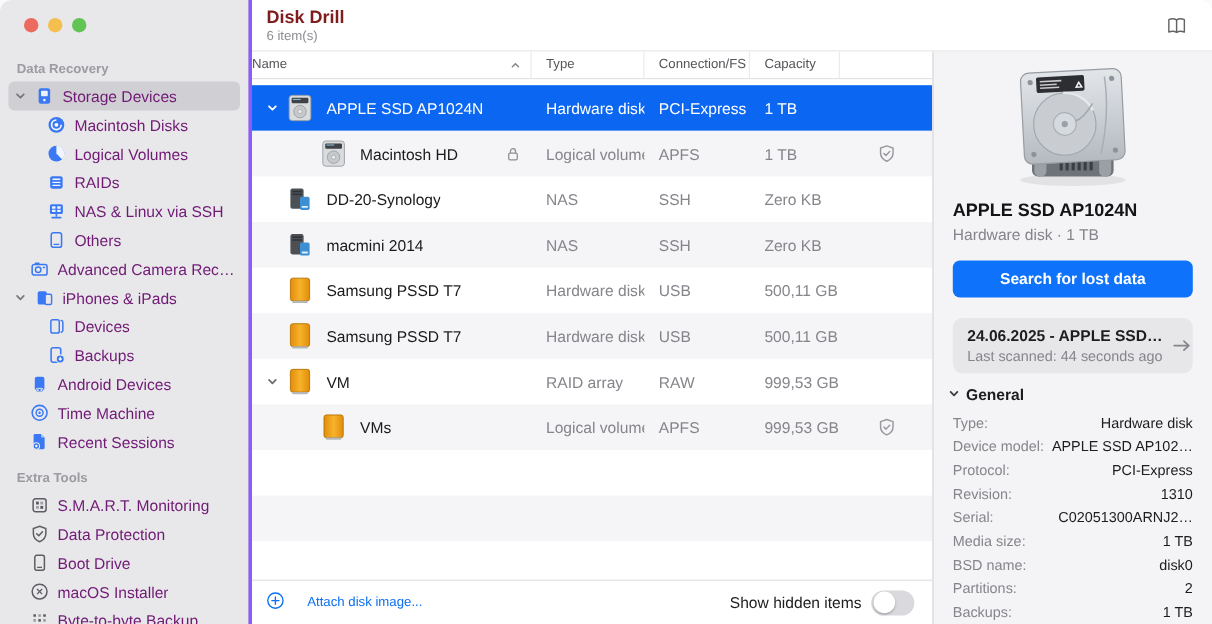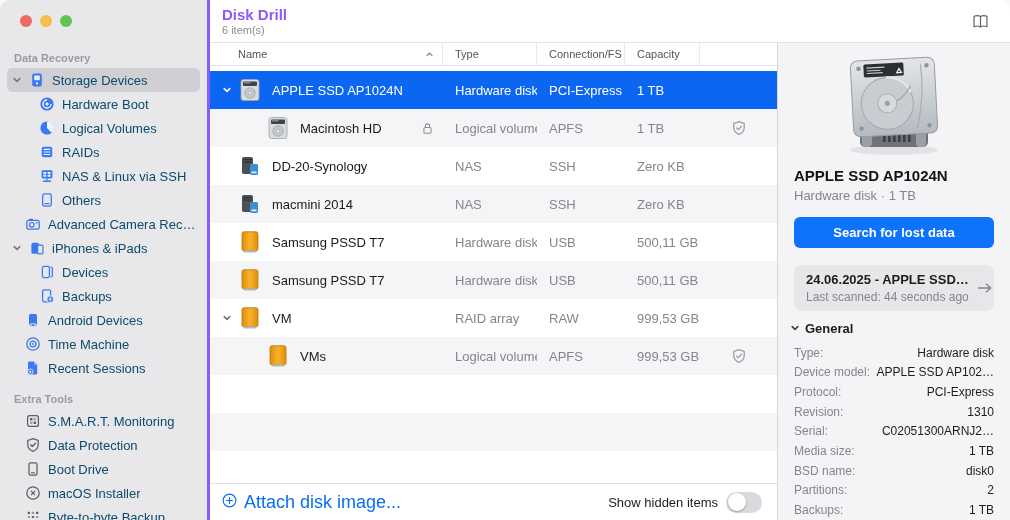--- a/index.html
+++ b/index.html
@@ -10,46 +10,46 @@
 
   
   .sidebar { width:210px; min-width:210px; background:#e8e8ea; border-right:3px solid #8b5cf6; overflow:hidden; }
   .traffic { display:flex; gap:8px; padding:15px 0 0 20px; height:28px; }
   .dot { width:12px; height:12px; border-radius:50%; }
   .dot.red{ background:#ec6a5e; } .dot.yellow{ background:#f5bf4f; } .dot.green{ background:#61c454; }
   .sb-section-label { font-size:11px; font-weight:700; color:#9b9ba1; margin:0 0 4px 14px; }
   .sb-section-label.first { margin-top:24px; }
   .sb-section-label.second { margin-top:13px; }
   .sb-item { height:24px; display:flex; align-items:center; margin:0 7px; padding-left:5px;
-             border-radius:5px; font-size:13px; color:#0c4a6e; white-space:nowrap; cursor:default; }
+             border-radius:5px; font-size:13px; color:#701a75; white-space:nowrap; cursor:default; }
   .sb-item.selected { background:#d0d0d4; }
   .sb-item.lvl1 { padding-left:31px; }
   .sb-chevron { width:16px; min-width:16px; color:#78787d; display:flex; align-items:center; }
   .sb-chevron.sb-spacer { width:12px; min-width:12px; }
   .sb-icon { width:17px; min-width:17px; height:17px; margin-right:7px; display:flex;
              align-items:center; justify-content:center; color:#3a79f3; }
   .sb-item.gray .sb-icon { color:#5d5d62; }
   .sb-label { overflow:hidden; text-overflow:ellipsis; }
 
   
   .main-col { flex:1; display:flex; flex-direction:column; min-width:0; }
   .toolbar { height:43px; min-height:43px; background:#fff; border-bottom:1px solid #e3e3e5;
              display:flex; align-items:center; justify-content:space-between; padding:0 20px 0 12px; }
-  .tb-title { font-size:15px; font-weight:700; color:#8b5cf6; line-height:1.15; }
+  .tb-title { font-size:15px; font-weight:700; color:#7f1d1d; line-height:1.15; }
   .tb-sub { font-size:11px; color:#8c8c91; margin-top:1px; }
   .book-btn { color:#636366; display:flex; align-items:center; cursor:pointer; }
 
   .content { flex:1; display:flex; min-height:0; }
   .table-area { width:567px; min-width:567px; display:flex; flex-direction:column; background:#fff; }
 
   
   .thead { height:23px; min-height:23px; display:flex; align-items:stretch;
            border-bottom:1px solid #e3e3e5; font-size:11px; color:#545459; }
   .th { display:flex; align-items:center; }
-  .th.name { flex:1; padding-left:28px; border-right:1px solid #ebebed; justify-content:space-between; }
+  .th.name { flex:1; border-right:1px solid #ebebed; justify-content:space-between; }
   .sort-caret { color:#86868b; margin-right:8px; display:flex; align-items:center; }
   .th.type { width:94px; padding-left:12px; border-right:1px solid #ebebed; }
   .th.conn { width:88px; padding-left:12px; border-right:1px solid #ebebed; }
   .th.cap  { width:75px; padding-left:12px; border-right:1px solid #ebebed; }
   .th.stat { width:77px; }
 
   
   .rows { flex:1; padding-top:5px; overflow:hidden; }
   .row { height:38px; display:flex; align-items:center; font-size:13px; }
   .row.alt { background:#f5f5f7; }
@@ -68,21 +68,21 @@
   .cell.type{ width:94px; min-width:94px; } .cell.conn{ width:88px; min-width:88px; }
   .cell.cap{ width:75px; min-width:75px; }
   .row.selected .cell { color:#fff; font-weight:500; }
   .cell.stat { width:77px; min-width:77px; padding-left:0; display:flex; justify-content:center; }
   .stat-icon { color:#97979c; display:flex; }
   .row.stripe { pointer-events:none; }
 
   
   .tfoot { height:37px; min-height:37px; border-top:1px solid #e0e0e2; display:flex; align-items:center;
            justify-content:space-between; padding:0 15px 0 12px; background:#fff; }
-  .attach { display:flex; align-items:center; gap:7px; color:#0a6ff2; font-size:18px; cursor:pointer; }
+  .attach { display:flex; align-items:center; gap:19px; color:#0a6ff2; font-size:11px; cursor:pointer; }
   .show-hidden { display:flex; align-items:center; gap:8px; font-size:13px; color:#1d1d1f; }
   .toggle { width:36px; height:21px; border-radius:11px; background:#d9d9de; position:relative; cursor:pointer; }
   .knob { position:absolute; left:1.5px; top:1.5px; width:18px; height:18px; border-radius:50%;
           background:#fff; box-shadow:0 1px 2px rgba(0,0,0,.28); }
 
   
   .inspector { width:233px; min-width:233px; background:#f4f4f6; border-left:1px solid #d8d8db;
                display:flex; flex-direction:column; overflow:hidden; }
   .hdd-wrap { display:flex; justify-content:center; margin-top:10px; }
   .insp-title { font-size:15px; font-weight:700; color:#141416; margin:10px 16px 0; white-space:nowrap; }
@@ -148,21 +148,21 @@
   </div>
         <div class="sb-item lvl1">
 
     <span class="sb-icon">
             <svg width="16" height="16" viewBox="0 0 16 16">
               <circle cx="8" cy="8" r="6.6" fill="currentColor"></circle>
               <path d="M12 8 a4 4 0 1 1 -4 -4" stroke="#fff" stroke-width="1.3" fill="none"></path>
               <circle cx="8" cy="8" r="1.6" fill="#fff"></circle>
             </svg>
           </span>
-    <span class="sb-label">Hardware Boot</span>
+    <span class="sb-label">Macintosh Disks</span>
   </div>
         <div class="sb-item lvl1">
 
     <span class="sb-icon">
             <svg width="16" height="16" viewBox="0 0 16 16">
               <circle cx="8" cy="8" r="6.6" fill="currentColor"></circle>
               <path d="M8 8 V1.4 A6.6 6.6 0 0 1 12.6 12.8 Z" fill="#fff" opacity="0.92"></path>
             </svg>
           </span>
     <span class="sb-label">Logical Volumes</span>

